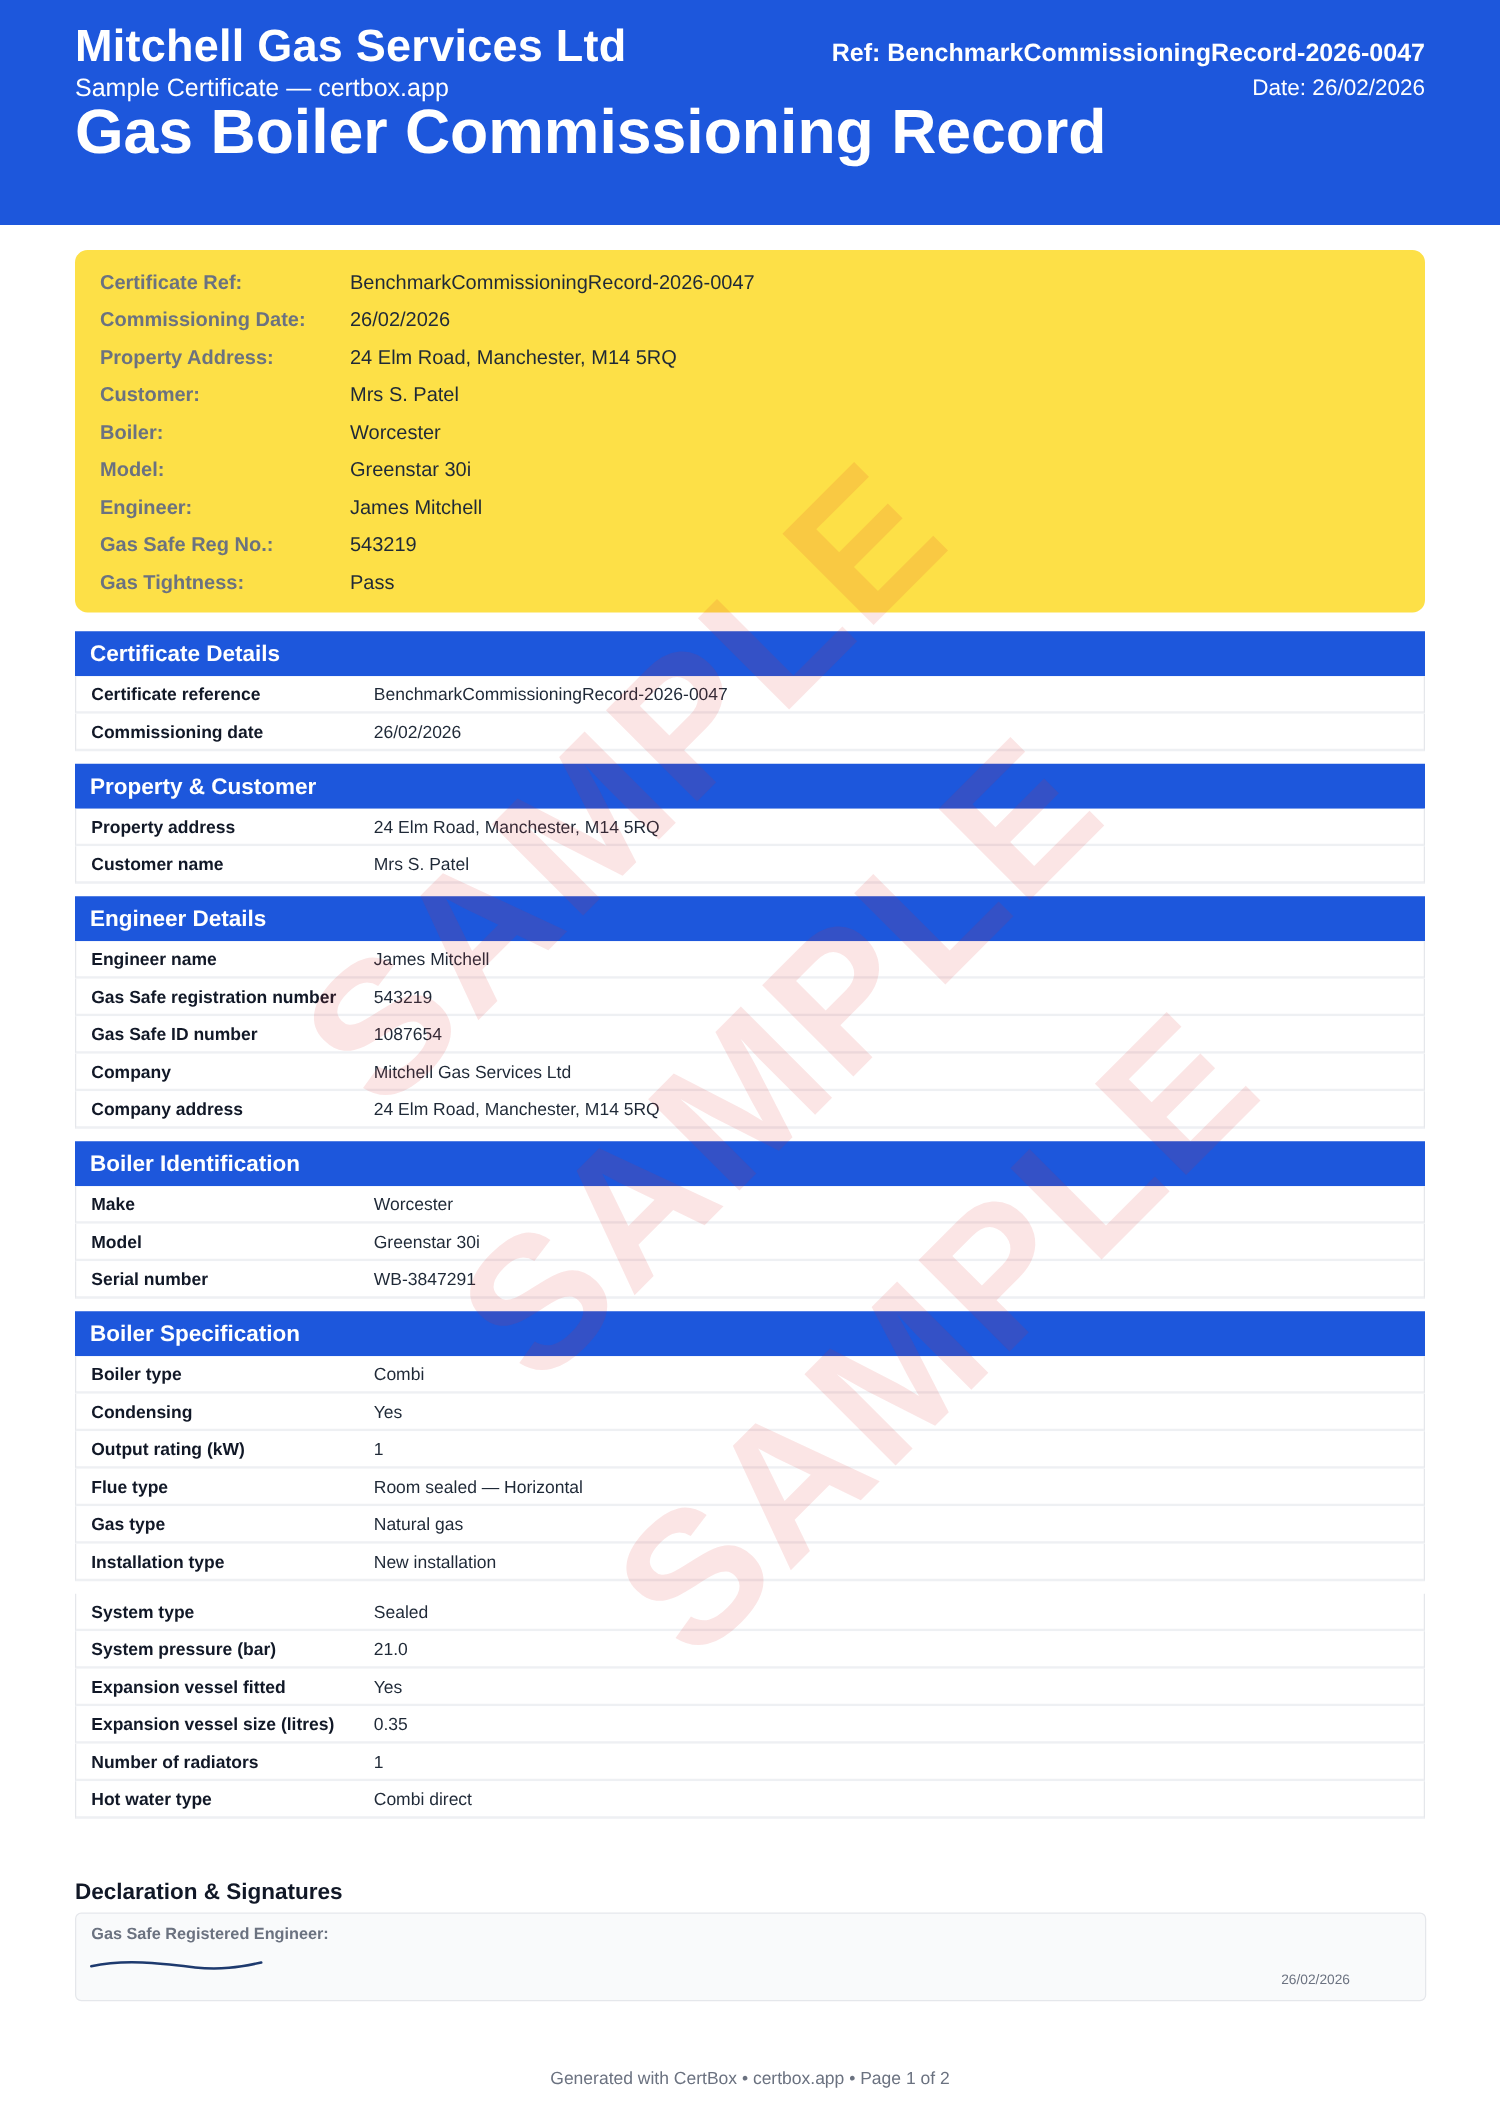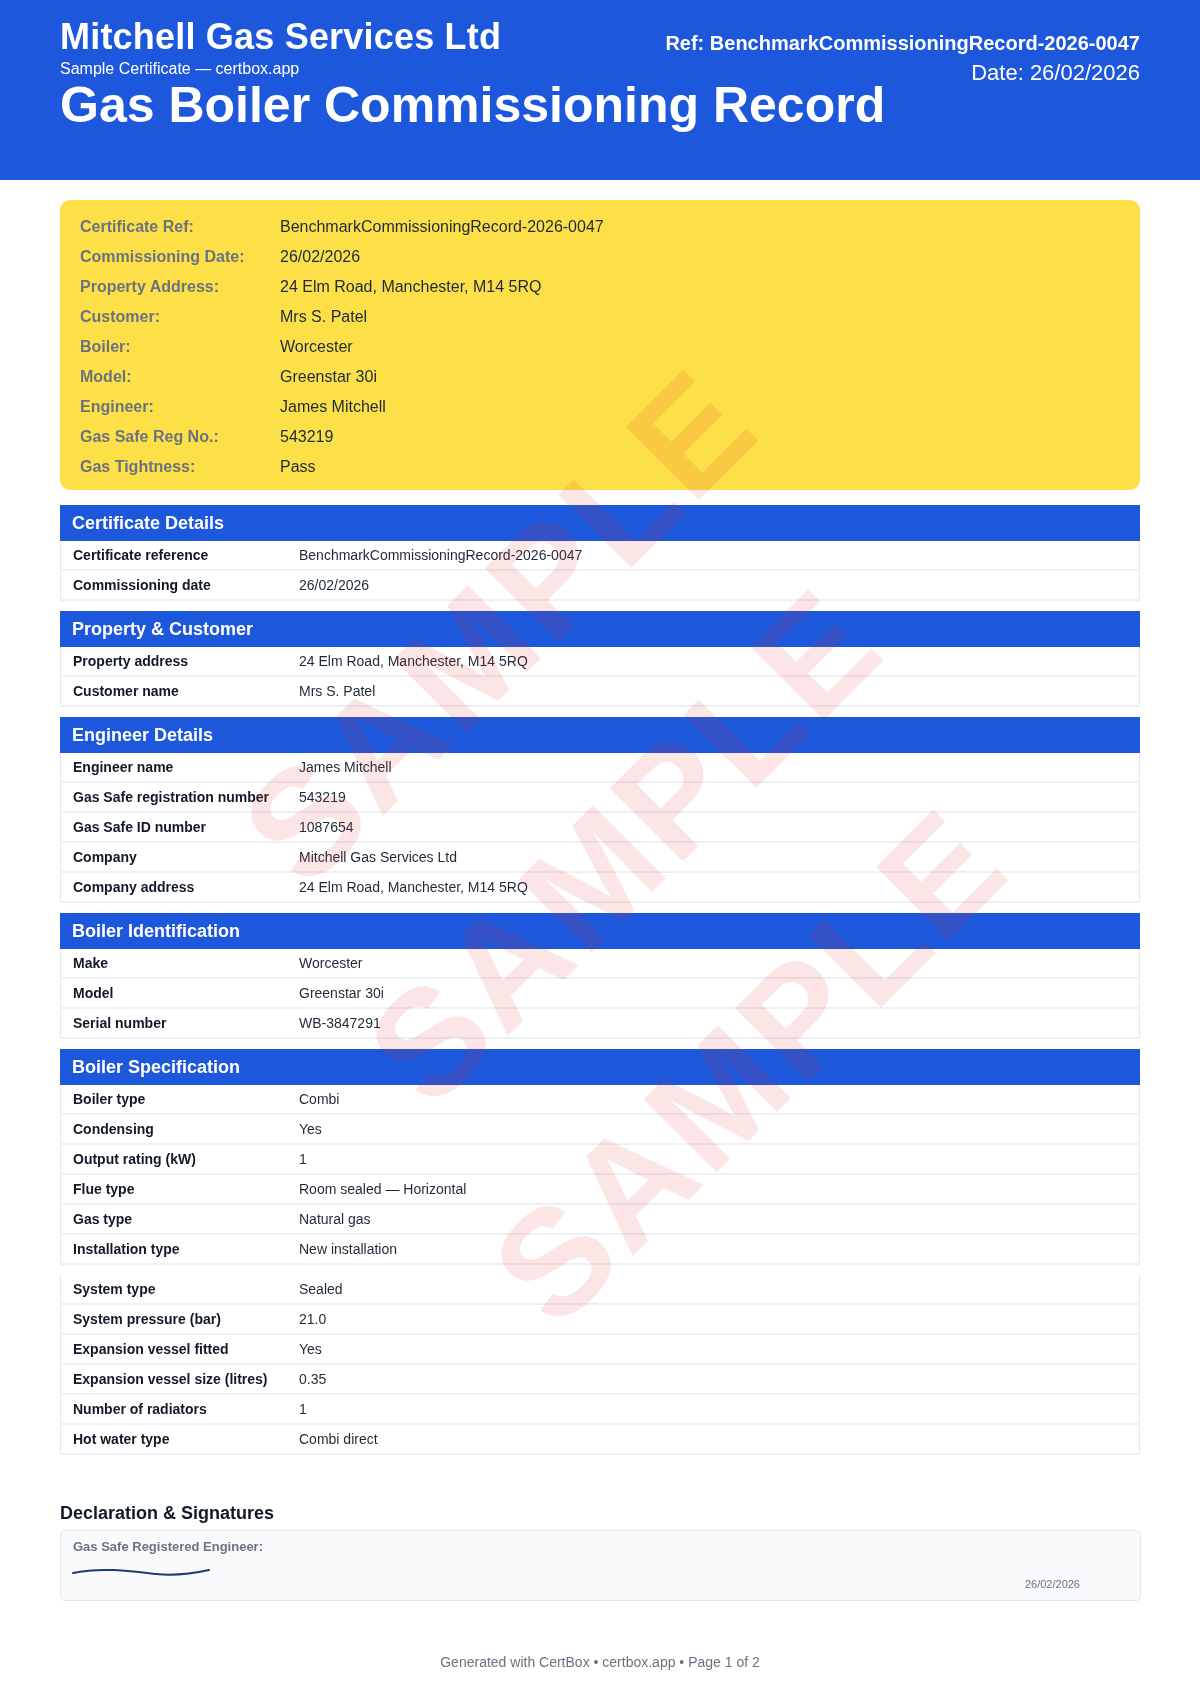--- a/index.html
+++ b/index.html
@@ -1,24 +1,24 @@
 <!DOCTYPE html>
 <html><head>
 <meta charset="utf-8">
 <style>
   * { box-sizing: border-box; margin: 0; padding: 0; }
   html, body { width: 1200px; height: 1697px; background: #ffffff; overflow: hidden; }
   body { font-family: "Liberation Sans", sans-serif; color: #111827; position: relative; }
 
   .header { position: absolute; left: 0; top: 0; width: 1200px; height: 180px; background: #1d57dc; color: #fff; }
   .company { position: absolute; left: 60px; top: 16px; font-size: 36px; font-weight: bold; letter-spacing: 0.2px; }
-  .subtitle { position: absolute; left: 60px; top: 60px; font-size: 16px; text-align: center; }
+  .subtitle { position: absolute; left: 60px; top: 60px; font-size: 20px; text-align: center; }
   .doc-title { position: absolute; left: 60px; top: 76px; font-size: 50px; font-weight: bold; }
   .ref { position: absolute; right: 60px; top: 32px; font-size: 20px; font-weight: bold; text-align: right; }
-  .date { position: absolute; right: 60px; top: 60px; font-size: 22px; text-align: right; margin-left: 27px; }
+  .date { position: absolute; right: 60px; top: 60px; font-size: 18px; text-align: right; margin-left: 27px; }
 
   .summary { position: absolute; left: 60px; top: 200px; width: 1080px; height: 290px; background: #fde047; border-radius: 10px; padding: 12px 20px; }
   .summary-row { display: flex; height: 30px; align-items: center; font-size: 16px; }
   .summary-label { width: 200px; color: #6b7280; font-weight: bold; }
   .summary-value { color: #1f2937; }
 
   .section { position: absolute; left: 60px; width: 1080px; }
   .section-head { background: #1d57dc; color: #fff; font-size: 18px; font-weight: bold; height: 36px; line-height: 36px; padding-left: 12px; }
   .row { display: flex; height: 30px; align-items: center; border-left: 1px solid #e5e7eb; border-right: 1px solid #e5e7eb; border-bottom: 2px solid #eef0f3; background: #fff; font-size: 14px; }
   .row-label { width: 238px; padding-left: 12px; font-weight: bold; color: #111827; }

